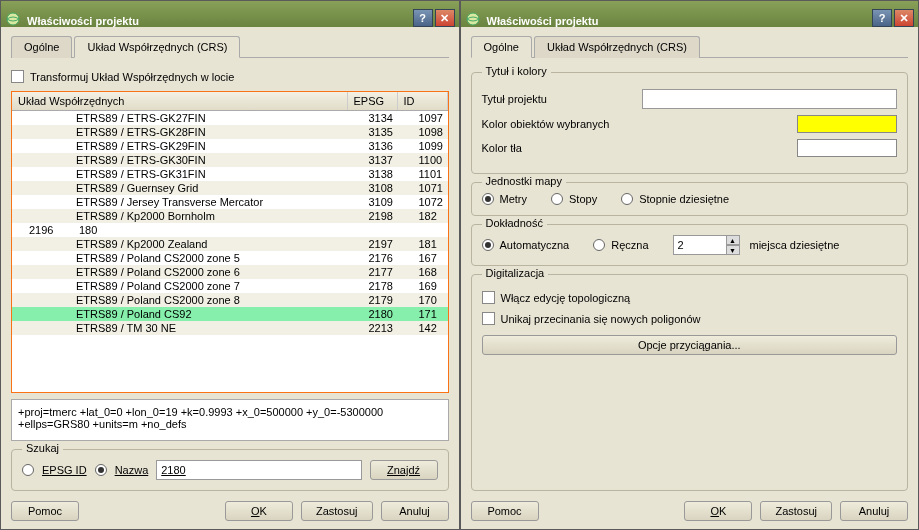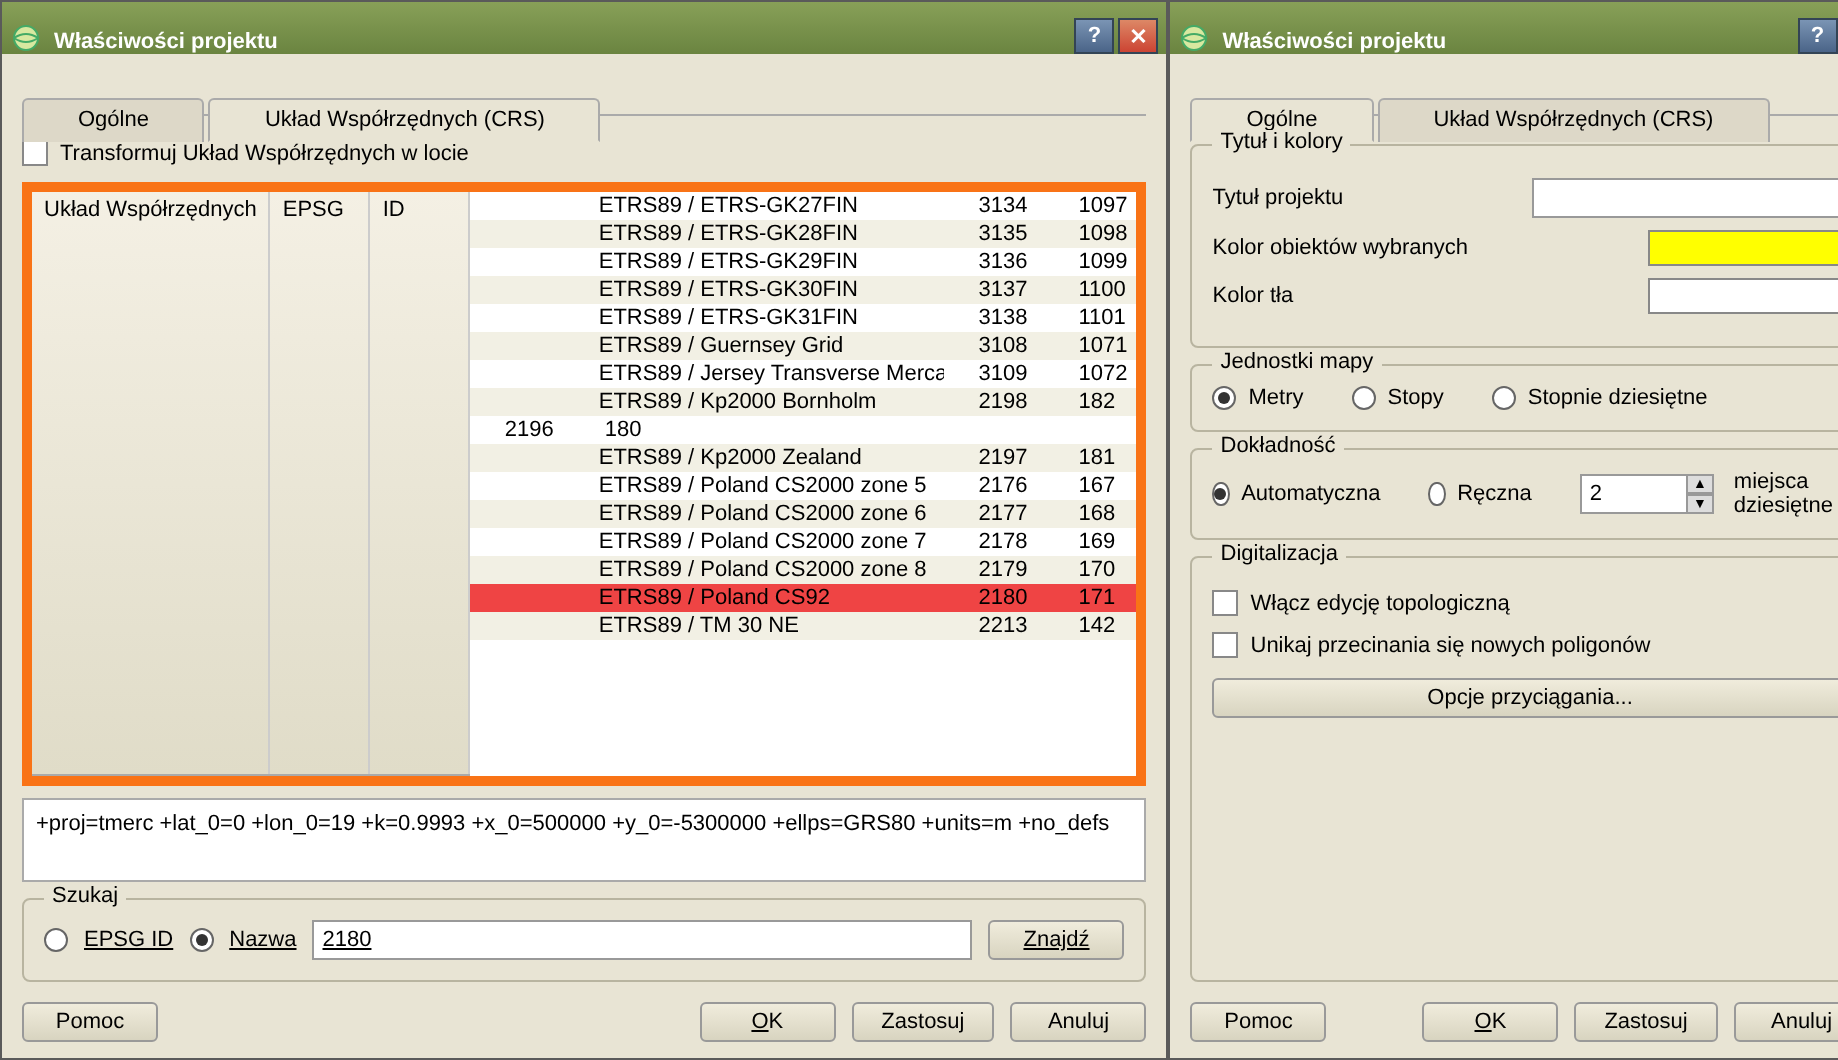--- a/index.html
+++ b/index.html
@@ -6,34 +6,34 @@
 body { background: #888; display: flex; gap: 0; width: 919px; height: 530px; }
 .window { background: #e8e4d4; border: 1px solid #5a5a5a; flex: 1; display: flex; flex-direction: column; }
 .titlebar { background: linear-gradient(to bottom, #88a058, #6a8440); height: 26px; display: flex; align-items: flex-end; padding: 0 4px; color: #fff; font-weight: bold; }
 .titlebar .icon { width: 16px; height: 16px; margin-right: 6px; display: inline-block; }
 .titlebar .icon svg { width: 100%; height: 100%; }
 .titlebar .title { flex: 1; }
 .titlebtn { width: 20px; height: 18px; margin-left: 2px; border: 1px solid #345; background: linear-gradient(#7a94b4,#4a6488); color: #fff; display: flex; align-items: center; justify-content: center; font-weight: bold; cursor: pointer; }
 .titlebtn.close { background: linear-gradient(#d86,#c43); }
 .content { flex: 1; padding: 8px 10px; display: flex; flex-direction: column; overflow: hidden; }
 .tabs { display: flex; border-bottom: 1px solid #aaa; margin-bottom: 6px; }
-.tab { padding: 4px 27px; border: 1px solid #aaa; border-bottom: none; background: #ddd8c8; margin-right: 2px; cursor: pointer; position: relative; top: 14px; border-radius: 3px 3px 0 0; text-align: center; }
+.tab { padding: 4px 12px; border: 1px solid #aaa; border-bottom: none; background: #ddd8c8; margin-right: 2px; cursor: pointer; position: relative; top: 1px; border-radius: 3px 3px 0 0; text-align: center; }
 .tab.active { background: #e8e4d4; border-bottom: 1px solid #e8e4d4; }
 .checkbox-row { display: flex; align-items: center; margin: 6px 0 8px; }
 .chk { width: 13px; height: 13px; border: 1px solid #888; background: #fff; margin-right: 6px; cursor: pointer; }
-.table-box { border: 5px solid #f97316; background: #fff; flex: 1; display: flex; flex-direction: row; overflow: hidden; }
+.table-box { border: 1px solid #f97316; background: #fff; flex: 1; display: flex; flex-direction: column; overflow: hidden; }
 .thead { display: flex; background: linear-gradient(#f4f0e4,#e0dcc8); border-bottom: 1px solid #aaa; }
 .th { padding: 3px 6px; border-right: 1px solid #ccc; font-weight: normal; }
 .th.c1 { flex: 1; }
 .th.c2 { width: 50px; }
 .th.c3 { width: 50px; }
 .tbody { flex: 1; overflow-y: scroll; }
 .tr { display: flex; }
 .tr:nth-child(even){ background:#f2f0e4; }
-.tr.sel { background: #ef4444; }
+.tr.sel { background: #86efac; }
 .td { padding: 1px 17px; white-space: nowrap; overflow: hidden; }
 .td.c1 { flex: 1; padding-left: 64px; }
 .td.c2 { width: 50px; }
 .td.c3 { width: 46px; }
 .proj-str { border: 1px solid #aaa; background: #fff; padding: 6px; margin-top: 6px; height: 42px; overflow: hidden; font-size: 11px; }
 .field-group { border: 1px solid #b8b4a0; border-radius: 4px; margin-top: 8px; padding: 10px 10px 10px; position: relative; }
 .field-group > .legend { position: absolute; top: -8px; left: 10px; background: #e8e4d4; padding: 0 4px; }
 .search-row { display: flex; align-items: center; gap: 8px; text-decoration: underline; }
 .radio { width: 12px; height: 12px; border: 1px solid #666; border-radius: 50%; background: #fff; display: inline-flex; align-items: center; justify-content: center; cursor: pointer; }
 .radio.checked::after { content: ""; width: 6px; height: 6px; background: #333; border-radius: 50%; }

